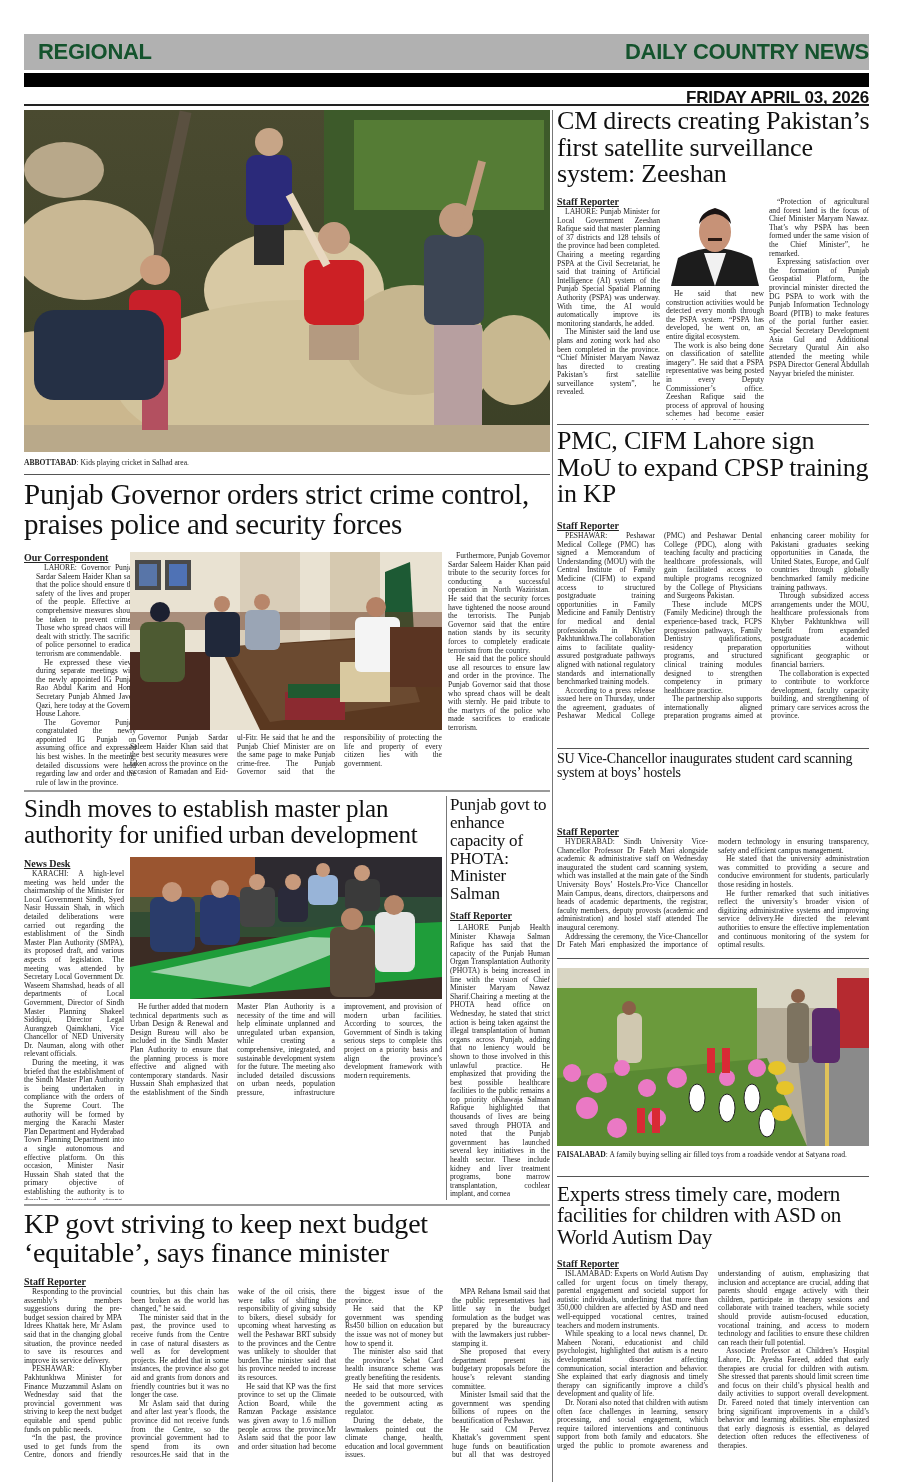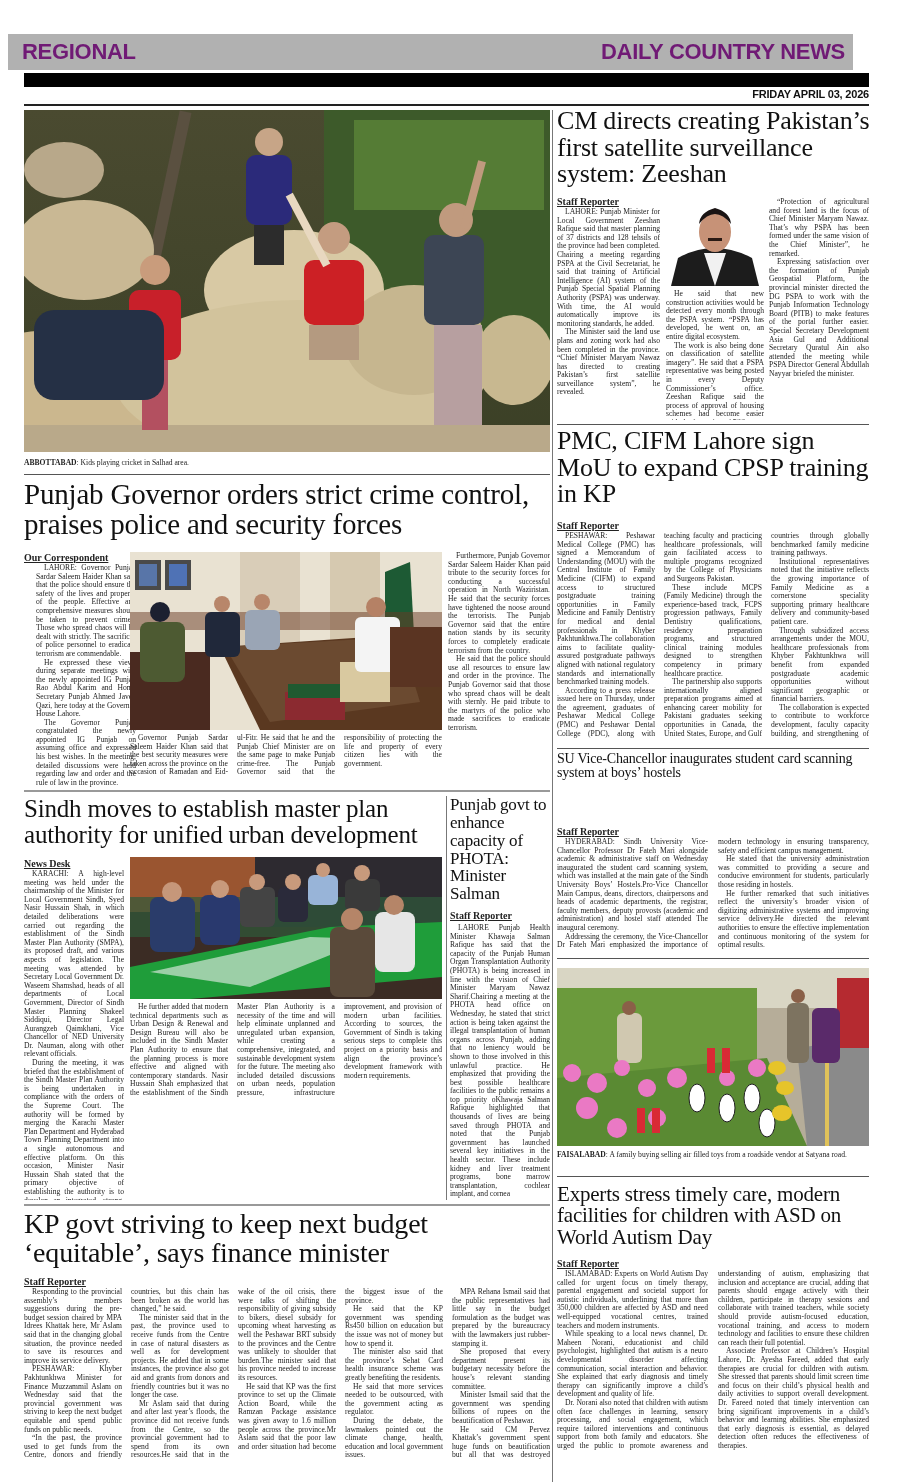--- a/index.html
+++ b/index.html
@@ -1,21 +1,21 @@
 <!DOCTYPE html>
 <html><head>
 <meta charset="utf-8">
 <style>
 *{box-sizing:border-box;margin:0;padding:0;}
 html,body{width:900px;height:1482px;background:#fff;overflow:hidden;}
 body{position:relative;font-family:"Liberation Serif","DejaVu Serif",serif;color:#1a1a1a;}
 .abs{position:absolute;}
-.banner{left:8px;top:34px;width:845px;height:36px;background:#b1b1b1;color:#701a75;font-family:"Liberation Sans",sans-serif;font-weight:bold;font-size:22px;display:flex;justify-content:space-between;align-items:center;padding:0 8px 0 14px;letter-spacing:-0.3px;}
+.banner{left:24px;top:34px;width:845px;height:36px;background:#b1b1b1;color:#14532d;font-family:"Liberation Sans",sans-serif;font-weight:bold;font-size:22px;display:flex;justify-content:space-between;align-items:center;padding:0 0 0 14px;letter-spacing:-0.3px;}
 .blackbar{left:24px;top:73px;width:845px;height:14px;background:#000;}
-.dateline{right:31px;top:88px;font-family:"Liberation Sans",sans-serif;font-weight:bold;font-size:11px;color:#111;letter-spacing:-0.2px;}
+.dateline{right:31px;top:88px;font-family:"Liberation Sans",sans-serif;font-weight:bold;font-size:17px;color:#111;letter-spacing:-0.2px;}
 .rule{background:#555;height:1px;}
 .rule2{background:#999;height:2px;}
 .vrule{background:#777;width:1px;}
 .hl{font-family:"Liberation Serif",serif;color:#111;font-weight:normal;line-height:1.02;letter-spacing:-0.2px;}
 .byline{font-family:"Liberation Serif",serif;font-weight:bold;font-size:10px;text-decoration:underline;color:#222;}
 .body{font-family:"Liberation Serif",serif;font-size:7.6px;line-height:8.6px;text-align:justify;color:#222;hyphens:auto;overflow:hidden;}
 .body p{text-indent:8px;}
 .cols2{column-count:2;column-gap:10px;}
 .cols3{column-count:3;column-gap:9px;}
 .cols5{column-count:5;column-gap:9px;}
@@ -158,21 +158,20 @@
 </div>
 <div class="abs rule2" style="left:24px;top:790px;width:526px;"></div>
 
 <div class="abs hl" style="left:557px;top:428px;width:315px;font-size:26px;">PMC, CIFM Lahore sign MoU to expand CPSP training in KP</div>
 <div class="abs byline" style="left:557px;top:520px;">Staff Reporter</div>
 <div class="abs body cols3" style="left:557px;top:520px;width:312px;height:224px;padding-top:12px;">
   <p>PESHAWAR: Peshawar Medical College (PMC) has signed a Memorandum of Understanding (MOU) with the Central Institute of Family Medicine (CIFM) to expand access to structured postgraduate training opportunities in Family Medicine and Family Dentistry for medical and dental professionals in Khyber Pakhtunkhwa.The collaboration aims to facilitate quality-assured postgraduate pathways aligned with national regulatory standards and internationally benchmarked training models.</p>
   <p>According to a press release issued here on Thursday, under the agreement, graduates of Peshawar Medical College (PMC) and Peshawar Dental College (PDC), along with teaching faculty and practicing healthcare professionals, will gain facilitated access to multiple programs recognized by the College of Physicians and Surgeons Pakistan.</p>
   <p>These include MCPS (Family Medicine) through the experience-based track, FCPS progression pathways, Family Dentistry qualifications, residency preparation programs, and structured clinical training modules designed to strengthen competency in primary healthcare practice.</p>
   <p>The partnership also supports internationally aligned preparation programs aimed at enhancing career mobility for Pakistani graduates seeking opportunities in Canada, the United States, Europe, and Gulf countries through globally benchmarked family medicine training pathways.</p>
-  <p>Institutional representatives noted that the initiative reflects the growing importance of Family Medicine as a cornerstone speciality supporting primary healthcare delivery and community-based patient care.</p>
   <p>Through subsidized access arrangements under the MOU, healthcare professionals from Khyber Pakhtunkhwa will benefit from expanded postgraduate academic opportunities without significant geographic or financial barriers.</p>
   <p>The collaboration is expected to contribute to workforce development, faculty capacity building, and strengthening of primary care services across the province.</p>
 </div>
 <div class="abs rule" style="left:557px;top:748px;width:312px;"></div>
 
 <div class="abs hl" style="left:24px;top:796px;width:420px;font-size:25px;">Sindh moves to establish master plan authority for unified urban development</div>
 <div class="abs byline" style="left:24px;top:858px;">News Desk</div>
 <div class="abs body" style="left:24px;top:870px;width:100px;height:330px;">
   <p>KARACHI: A high-level meeting was held under the chairmanship of the Minister for Local Government Sindh, Syed Nasir Hussain Shah, in which detailed deliberations were carried out regarding the establishment of the Sindh Master Plan Authority (SMPA), its proposed draft, and various aspects of legislation. The meeting was attended by Secretary Local Government Dr. Waseem Shamshad, heads of all departments of Local Government, Director of Sindh Master Planning Shakeel Siddiqui, Director Legal Aurangzeb Qaimkhani, Vice Chancellor of NED University Dr. Nauman, along with other relevant officials.</p>
   <p>During the meeting, it was briefed that the establishment of the Sindh Master Plan Authority is being undertaken in compliance with the orders of the Supreme Court. The authority will be formed by merging the Karachi Master Plan Department and Hyderabad Town Planning Department into a single autonomous and effective platform. On this occasion, Minister Nasir Hussain Shah stated that the primary objective of establishing the authority is to develop an integrated, strong, and autonomous urban planning framework across the province, enabling scientific solutions to the challenges posed by increasing population and urban issues.He further stated that under the new law, a comprehensive strategy will be devised to address modern urban challenges, facilitate the business community and industrial sector, and promote sustainable development. It was also agreed in the meeting that under the proposed Act, the Sindh Master Plan Authority will have planning powers at regional, district, and urban levels across the province. All land-owning institutions, including cantonment boards, will be bound to align their development activities with the master plan. The Minister directed that the long-pending draft should undergo complete legal scrutiny at the earliest and be presented to the Sindh Cabinet for approval. Following cabinet approval, it should be forwarded to the Provincial Assembly for legislation without delay.</p>
@@ -282,21 +281,21 @@
   <p>PESHAWAR: Khyber Pakhtunkhwa Minister for Finance Muzzammil Aslam on Wednesday said that the provincial government was striving to keep the next budget equitable and spend public funds on public needs.</p>
   <p>“In the past, the province used to get funds from the Centre, donors and friendly countries, but this chain has been broken as the world has changed,” he said.</p>
   <p>The minister said that in the past, the province used to receive funds from the Centre in case of natural disasters as well as for development projects. He added that in some instances, the province also got aid and grants from donors and friendly countries but it was no longer the case.</p>
   <p>Mr Aslam said that during and after last year’s floods, the province did not receive funds from the Centre, so the provincial government had to spend from its own resources.He said that in the wake of the oil crisis, there were talks of shifting the responsibility of giving subsidy to bikers, diesel subsidy for upcoming wheat harvesting as well the Peshawar BRT subsidy to the provinces and the Centre was unlikely to shoulder that burden.The minister said that his province needed to increase its resources.</p>
   <p>He said that KP was the first province to set up the Climate Action Board, while the Ramzan Package assistance was given away to 1.6 million people across the province.Mr Aslam said that the poor law and order situation had become the biggest issue of the province.</p>
   <p>He said that the KP government was spending Rs450 billion on education but the issue was not of money but how to spend it.</p>
   <p>The minister also said that the province’s Sehat Card health insurance scheme was greatly benefiting the residents.</p>
   <p>He said that more services needed to be outsourced, with the government acting as regulator.</p>
   <p>During the debate, the lawmakers pointed out the climate change, health, education and local government issues.</p>
   <p>MPA Rehana Ismail said that the public representatives had little say in the budget formulation as the budget was prepared by the bureaucracy with the lawmakers just rubber-stamping it.</p>
-  <p>She proposed that every department present its budgetary necessity before the house’s relevant standing committee.</p>
+  <p>She proposed that every department present its budgetary proposals before the house’s relevant standing committee.</p>
   <p>Minister Ismail said that the government was spending billions of rupees on the beautification of Peshawar.</p>
   <p>He said CM Pervez Khattak’s government spent huge funds on beautification but all that was destroyed during the construction of the Peshawar BRT tracks.</p>
 </div>
 
 <div class="abs hl" style="left:557px;top:1184px;width:315px;font-size:21px;">Experts stress timely care, modern facilities for children with ASD on World Autism Day</div>
 <div class="abs byline" style="left:557px;top:1258px;">Staff Reporter</div>
 <div class="abs body cols2" style="left:557px;top:1258px;width:312px;height:200px;padding-top:12px;">
   <p>ISLAMABAD: Experts on World Autism Day called for urgent focus on timely therapy, parental engagement and societal support for autistic individuals, underlining that more than 350,000 children are affected by ASD and need well-equipped vocational centres, trained teachers and modern instruments.</p>
   <p>While speaking to a local news channel, Dr. Maheen Norani, educationist and child psychologist, highlighted that autism is a neuro developmental disorder affecting communication, social interaction and behavior. She explained that early diagnosis and timely therapy can significantly improve a child’s development and quality of life.</p>
   <p>Dr. Norani also noted that children with autism often face challenges in learning, sensory processing, and social engagement, which require tailored interventions and continuous support from both family and educators. She urged the public to promote awareness and understanding of autism, emphasizing that inclusion and acceptance are crucial, adding that parents should engage actively with their children, participate in therapy sessions and collaborate with trained teachers, while society should provide autism-focused education, vocational training, and access to modern technology and facilities to ensure these children can reach their full potential.</p>

